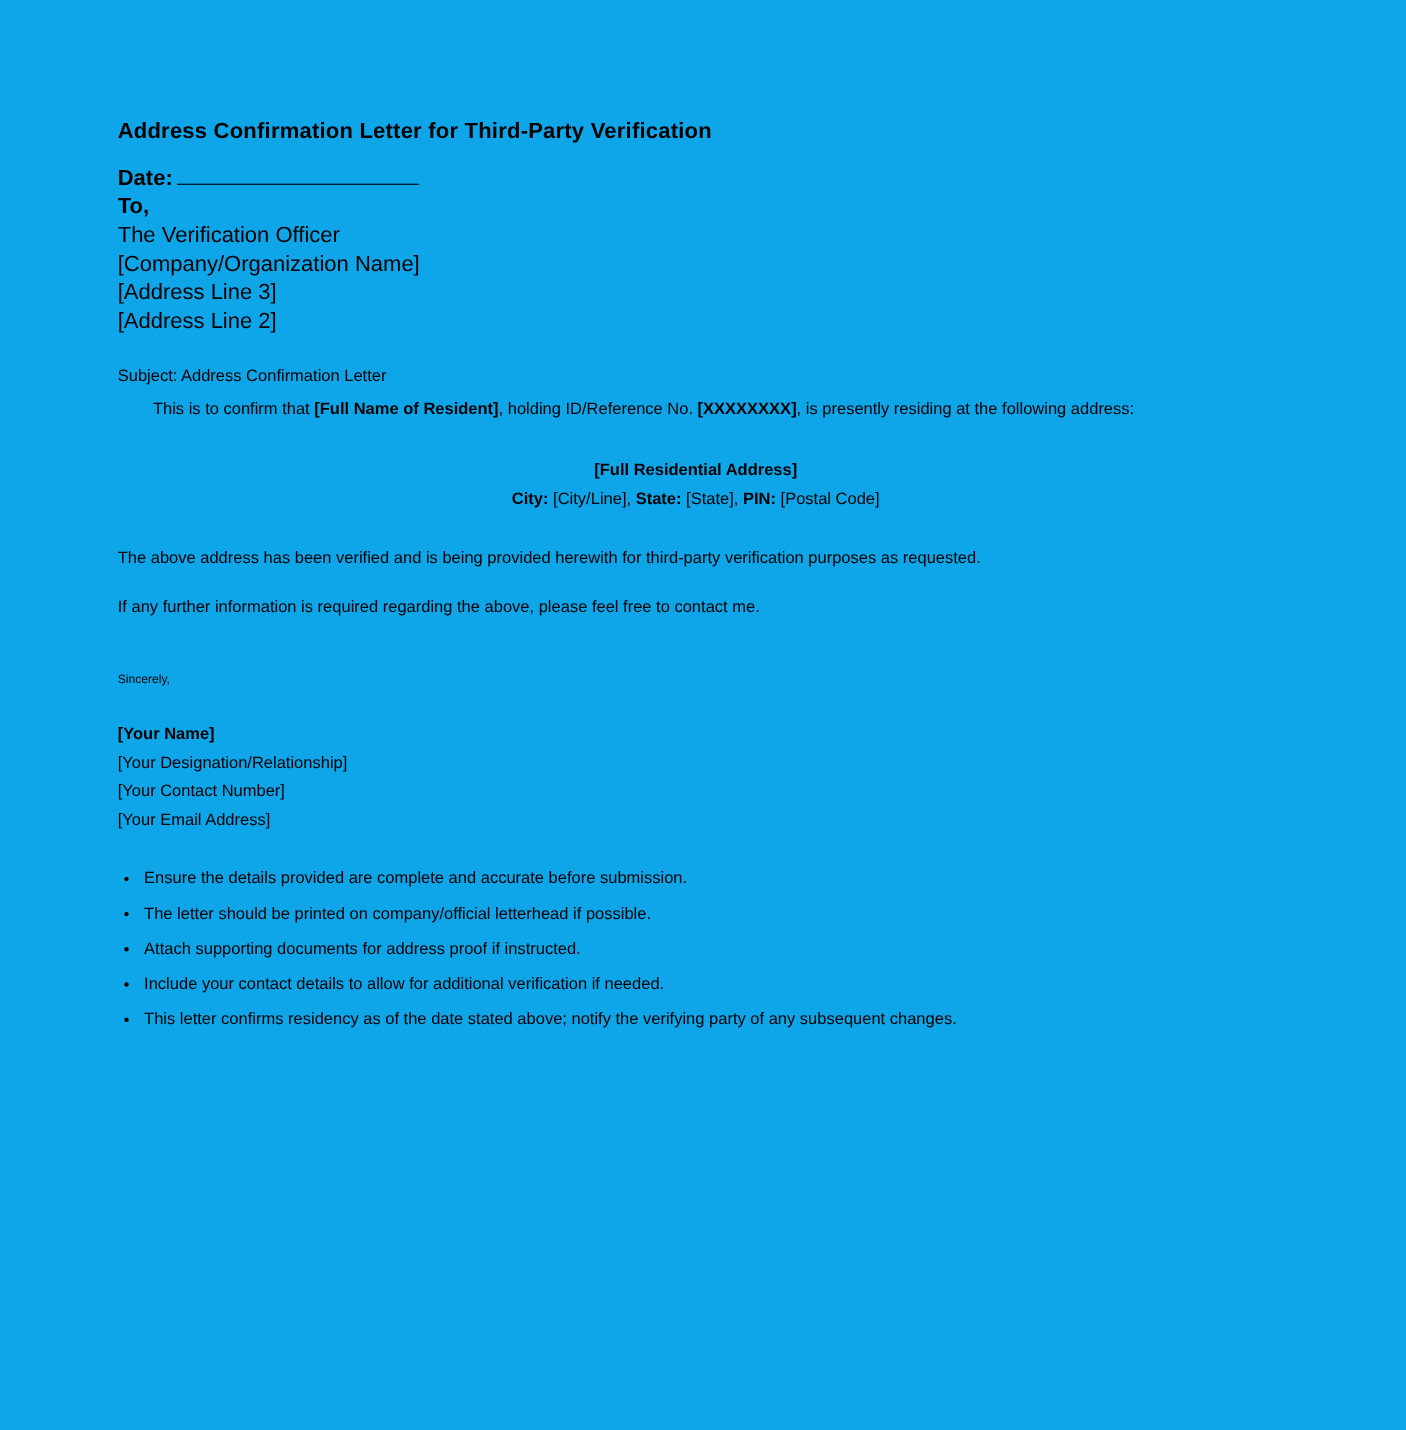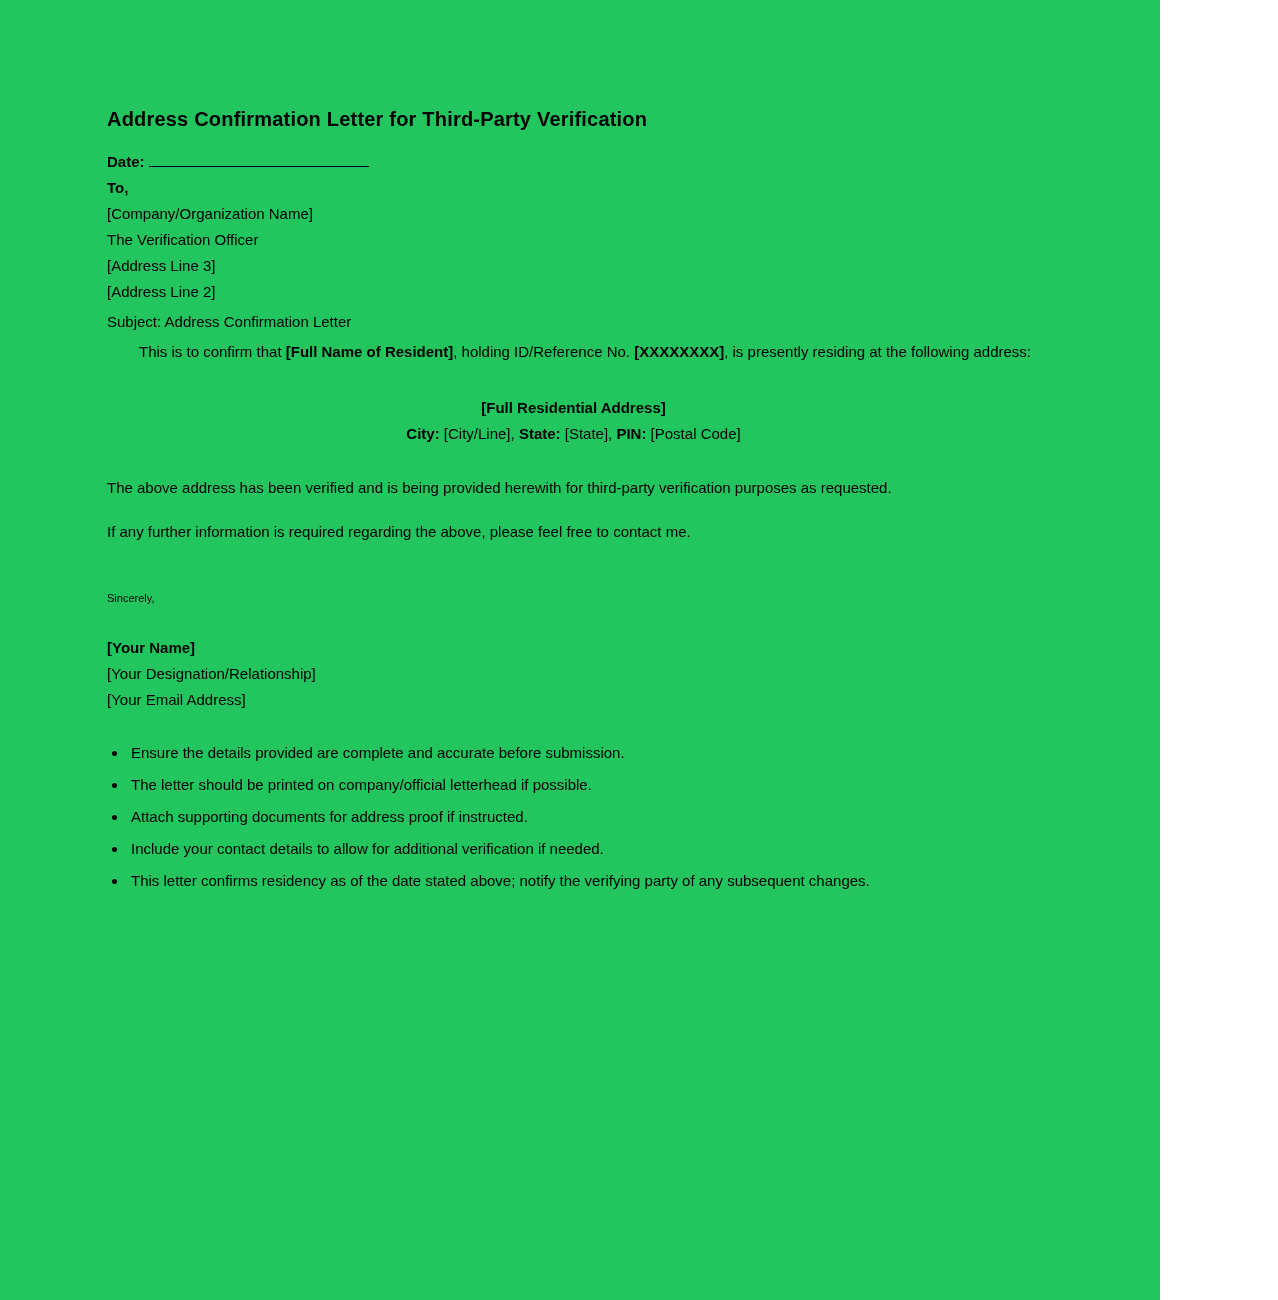--- a/index.html
+++ b/index.html
@@ -4,47 +4,47 @@
 <style>
   * { margin: 0; padding: 0; box-sizing: border-box; }
   html, body {
     background: #ffffff;
     width: 1278px;
     height: 1300px;
     font-family: "Liberation Sans", "DejaVu Sans", sans-serif;
     color: #000000;
   }
   .page {
-    width: 1160px;
+    width: 1278px;
     height: 1300px;
-    background: #22c55e;
+    background: #0ea5e9;
     padding: 106px 120px 0 107px;
     overflow: hidden;
   }
   .doc-title {
     font-size: 20px;
     font-weight: 700;
     line-height: 27px;
     letter-spacing: 0.2px;
   }
-  .body-text, .body-text * { font-size: 15px; }
+  .body-text, .body-text * { font-size: 20px; }
   .header-block {
     margin-top: 16px;
     line-height: 26px;
     font-size: 15px;
   }
   .bold { font-weight: 700; }
   .date-line .blank {
     display: inline-block;
     width: 220px;
     height: 13px;
     border-bottom: 1.5px solid #000;
     margin-left: 4px;
   }
-  .subject-para   { margin-top: 4px; font-size: 15px; line-height: 26px; }
+  .subject-para   { margin-top: 24px; font-size: 15px; line-height: 26px; }
   .confirm-para   { margin-top: 4px;  font-size: 15px; line-height: 26px; margin-left: 32px; }
   .address-block  { margin-top: 30px; font-size: 15px; line-height: 26px; text-align: center; }
   .para-verified  { margin-top: 28px; font-size: 15px; line-height: 26px; }
   .para-contact   { margin-top: 18px; font-size: 15px; line-height: 26px; }
   .closing-para   { margin-top: 40px; font-size: 11px; line-height: 26px; }
   .signature-block{ margin-top: 24px; font-size: 15px; line-height: 26px; }
   .notes-list {
     margin-top: 27px;
     padding-left: 21px;
     list-style-type: disc;
@@ -59,22 +59,22 @@
 </head>
 <body>
 
 <div class="page">
 
   <h1 class="doc-title">Address Confirmation Letter for Third-Party Verification</h1>
 
   <div class="header-block body-text">
     <div class="date-line"><span class="bold">Date:</span><span class="blank"></span></div>
     <div><span class="bold">To,</span></div>
+    <div>The Verification Officer</div>
     <div>[Company/Organization Name]</div>
-    <div>The Verification Officer</div>
     <div>[Address Line 3]</div>
     <div>[Address Line 2]</div>
   </div>
 
   <p class="subject-para">Subject: Address Confirmation Letter</p>
 
   <p class="confirm-para"><span>This is to confirm that </span><span class="bold">[Full Name of Resident]</span><span>, holding ID/Reference No. </span><span class="bold">[XXXXXXXX]</span><span>, is presently residing at the following address:</span></p>
 
   <div class="address-block">
     <div class="bold">[Full Residential Address]</div>
@@ -83,20 +83,21 @@
 
   <p class="para-verified">The above address has been verified and is being provided herewith for third-party verification purposes as requested.</p>
 
   <p class="para-contact">If any further information is required regarding the above, please feel free to contact me.</p>
 
   <p class="closing-para">Sincerely,</p>
 
   <div class="signature-block">
     <div class="bold">[Your Name]</div>
     <div>[Your Designation/Relationship]</div>
+    <div>[Your Contact Number]</div>
     <div>[Your Email Address]</div>
   </div>
 
   <ul class="notes-list">
     <li>Ensure the details provided are complete and accurate before submission.</li>
     <li>The letter should be printed on company/official letterhead if possible.</li>
     <li>Attach supporting documents for address proof if instructed.</li>
     <li>Include your contact details to allow for additional verification if needed.</li>
     <li>This letter confirms residency as of the date stated above; notify the verifying party of any subsequent changes.</li>
   </ul>

